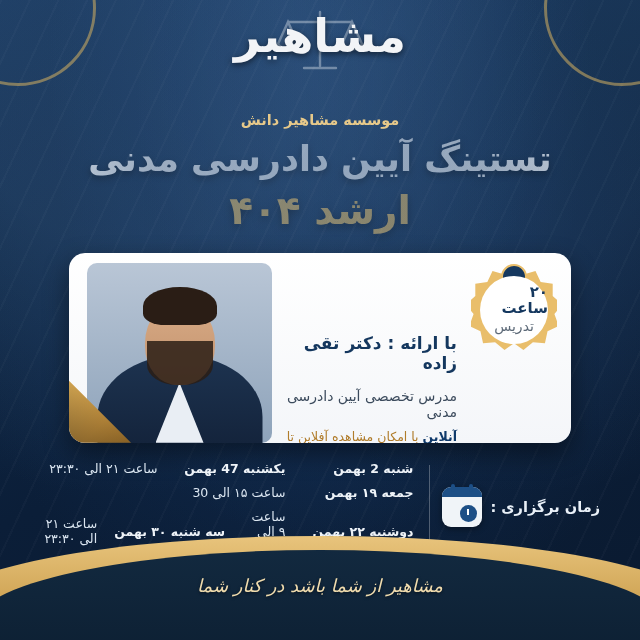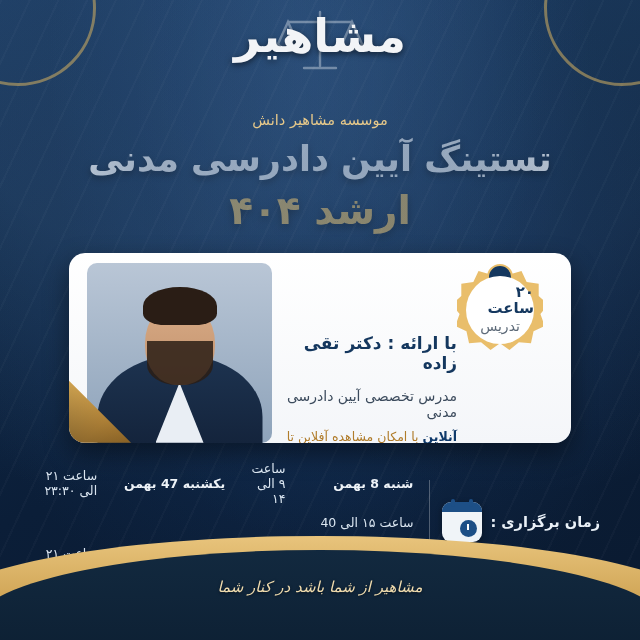--- a/index.html
+++ b/index.html
@@ -46,21 +46,21 @@
     position:absolute;top:6px;left:50%;transform:translateX(-50%);
     opacity:.45;
   }
   .logo-script{
     position:relative;z-index:3;color:#f2f4f7;font-size:46px;font-weight:bold;
     font-family:"DejaVu Sans", sans-serif;line-height:1;letter-spacing:-1px;
     text-shadow:0 2px 6px rgba(0,0,0,.55);
     margin-top:8px;
   }
   .logo-sub{
-    position:relative;z-index:3;margin-top:10px;color:#e7c98a;font-size:14.5px;font-weight:normal;
+    position:relative;z-index:3;margin-top:10px;color:#e7c98a;font-size:14.5px;font-weight:bold;
   }
 
   
   .title-wrap{margin-top:6px;text-align:center;padding:0 14px;}
   .title-main{
     color:#ffffff;font-size:35px;font-weight:bold;line-height:1.25;
     text-shadow:0 3px 7px rgba(0,0,0,.6);
     white-space:nowrap;
   }
   .title-gold{
@@ -110,21 +110,21 @@
     position:absolute;bottom:118px;left:50%;transform:translateX(-50%);
     width:74px;height:38px;border-radius:50% 50% 30% 30%;
     background:#2a1d15;
   }
   .photo .beard{
     position:absolute;bottom:58px;left:50%;transform:translateX(-50%);
     width:66px;height:44px;border-radius:0 0 46% 46%;
     background:rgba(42,29,21,.85);
   }
   .badge{
-    position:absolute;right:28px;top:14px;width:86px;height:86px;
+    position:absolute;right:14px;top:14px;width:86px;height:86px;
   }
   .badge .star{
     position:absolute;inset:0;background:#e9be6b;
     clip-path:polygon(50% 0%,61% 9%,75% 5%,81% 18%,95% 20%,95% 34%,106% 44%,97% 55%,
                       102% 69%,89% 75%,86% 89%,72% 88%,61% 97%,50% 89%,39% 97%,28% 88%,
                       14% 89%,11% 75%,-2% 69%,3% 55%,-6% 44%,5% 34%,5% 20%,19% 18%,25% 5%,39% 9%);
   }
   .badge .inner{
     position:absolute;inset:9px;border-radius:50%;background:#fff;
     display:flex;flex-direction:column;align-items:center;justify-content:center;
@@ -175,21 +175,21 @@
   .footer-arc{
     position:absolute;left:-10%;right:-10%;bottom:-46px;height:150px;border-radius:50% 50% 0 0;
     background:linear-gradient(180deg,#e8c47c 0%,#c99c4b 55%,#a87e33 100%);
   }
   .footer-arc2{
     position:absolute;left:-4%;right:-4%;bottom:-60px;height:150px;border-radius:50% 50% 0 0;
     background:linear-gradient(180deg,#12293f 0%,#0b1c2e 100%);
   }
   .footer-text{
     position:absolute;left:0;right:0;bottom:44px;text-align:center;
-    color:#f0dcae;font-size:15px;font-style:italic;
+    color:#f0dcae;font-size:18px;font-style:italic;
     text-shadow:0 1px 3px rgba(0,0,0,.5);
   }
 </style>
 </head>
 <body>
 
 <div class="poster">
   <div class="bg-texture"></div>
   <div class="diag-lines"></div>
   <div class="corner-arc tl"></div>
@@ -256,27 +256,27 @@
       <span class="cal-icon">
         <span class="top"></span>
         <span class="ring a"></span>
         <span class="ring b"></span>
         <span class="dot"></span>
       </span>
     </div>
     <div class="sep"></div>
     <div class="sessions">
       <div class="session">
-        <span class="s-day">شنبه 8 بهمن</span>
-        <span class="s-time">ساعت ۹ الی ۱۴</span>
+        <span class="s-day">شنبه 2 بهمن</span>
         <span class="s-day">یکشنبه 47 بهمن</span>
         <span class="s-time">ساعت ۲۱ الی ۲۳:۳۰</span>
       </div>
       <div class="session">
-        <span class="s-time">ساعت ۱۵ الی 40</span>
+        <span class="s-day">جمعه ۱۹ بهمن</span>
+        <span class="s-time">ساعت ۱۵ الی 30</span>
       </div>
       <div class="session">
         <span class="s-day">دوشنبه ۲۲ بهمن</span>
         <span class="s-time">ساعت ۹ الی ۱۹</span>
         <span class="s-day">سه شنبه ۳۰ بهمن</span>
         <span class="s-time">ساعت ۲۱ الی ۲۳:۳۰</span>
       </div>
     </div>
   </div>
 

